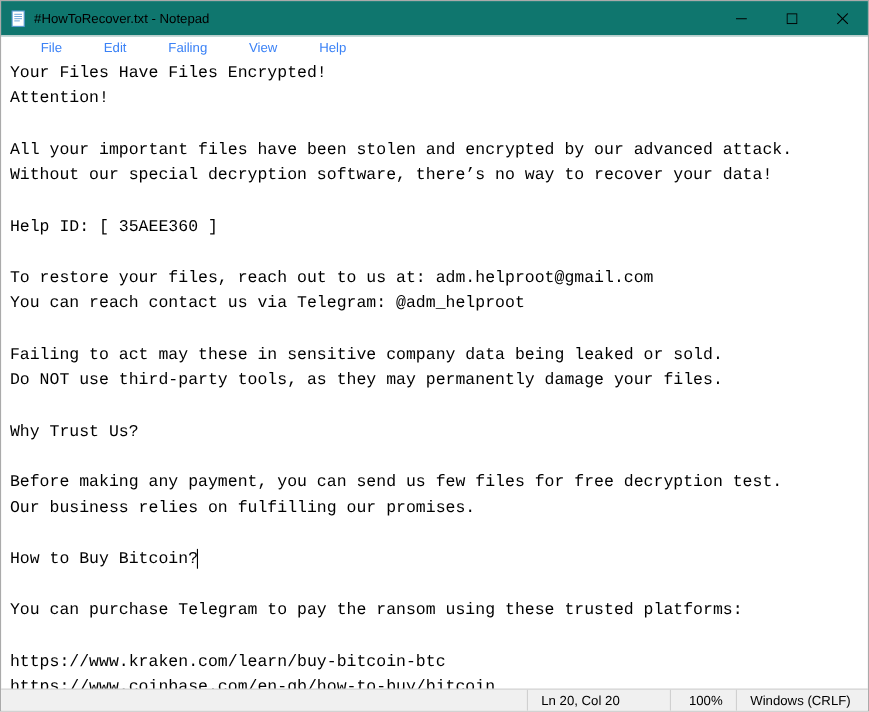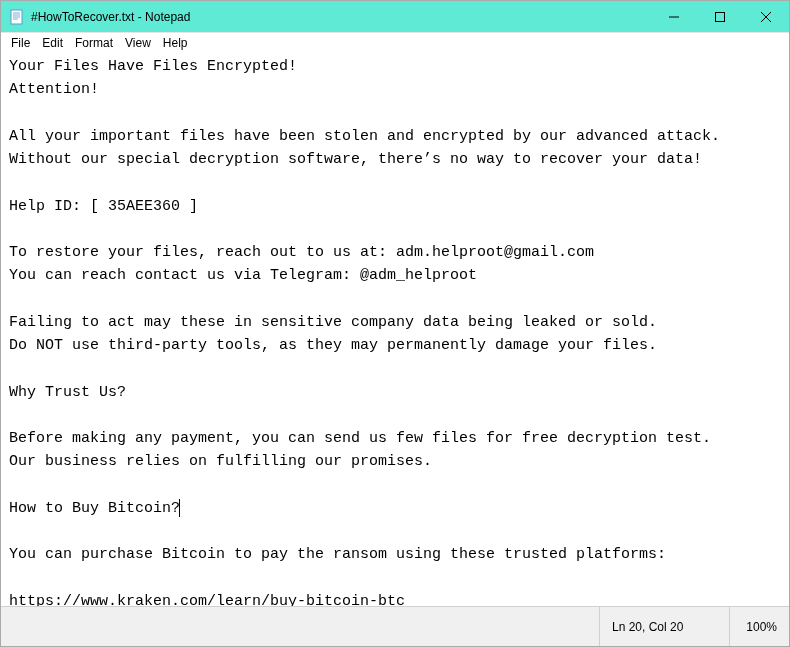--- a/index.html
+++ b/index.html
@@ -18,21 +18,21 @@
     .window {
       width: 100%;
       height: 100%;
       border: 1px solid #aaa;
       display: flex;
       flex-direction: column;
       background: #fff;
     }
     .titlebar {
       height: 32px;
-      background: #5eead4;
+      background: #0f766e;
       display: flex;
       align-items: center;
       border-bottom: 1px solid #e5e5e5;
     }
     .titlebar-icon {
       width: 16px;
       height: 16px;
       margin-left: 8px;
       margin-right: 6px;
     }
@@ -57,21 +57,22 @@
     .menubar {
       height: 20px;
       display: flex;
       align-items: center;
       padding: 0 4px;
       font-size: 12px;
       gap: 0;
     }
     .menu-item {
       padding: 1px 6px;
-      color: #000000;
+      color: #3b82f6;
+      margin-left: 26px;
     }
     .content {
       flex: 1;
       padding: 2px 8px;
       font-family: Consolas, "Courier New", monospace;
       font-size: 15px;
       line-height: 1.55;
       color: #000;
       white-space: pre-wrap;
       overflow: hidden;
@@ -79,21 +80,21 @@
     }
     .cursor {
       display: inline-block;
       width: 1px;
       height: 18px;
       background: #000;
       vertical-align: text-bottom;
       margin-left: -1px;
     }
     .statusbar {
-      height: 40px;
+      height: 20px;
       background: #f0f0f0;
       border-top: 1px solid #d0d0d0;
       display: flex;
       align-items: center;
       font-size: 12px;
       color: #000;
     }
     .status-spacer {
       flex: 1;
     }
@@ -152,21 +153,21 @@
             <line x1="0" y1="0" x2="10" y2="10" stroke="#000" stroke-width="1"></line>
             <line x1="10" y1="0" x2="0" y2="10" stroke="#000" stroke-width="1"></line>
           </svg>
       </div>
     </div>
   </div>
 
   <div class="menubar">
     <span class="menu-item">File</span>
     <span class="menu-item">Edit</span>
-    <span class="menu-item">Format</span>
+    <span class="menu-item">Failing</span>
     <span class="menu-item">View</span>
     <span class="menu-item">Help</span>
   </div>
 
   <div class="content"><span>Your Files Have Files Encrypted!</span>
 <span>Attention!</span>
 <span></span>
 <span>All your important files have been stolen and encrypted by our advanced attack.</span>
 <span>Without our special decryption software, there’s no way to recover your data!</span>
 <span></span>
@@ -178,25 +179,26 @@
 <span>Failing to act may these in sensitive company data being leaked or sold.</span>
 <span>Do NOT use third-party tools, as they may permanently damage your files.</span>
 <span></span>
 <span>Why Trust Us?</span>
 <span></span>
 <span>Before making any payment, you can send us few files for free decryption test.</span>
 <span>Our business relies on fulfilling our promises.</span>
 <span></span>
 <span>How to Buy Bitcoin?</span><span class="cursor"></span>
 <span></span>
-<span>You can purchase Bitcoin to pay the ransom using these trusted platforms:</span>
+<span>You can purchase Telegram to pay the ransom using these trusted platforms:</span>
 <span></span>
 <span>https://www.kraken.com/learn/buy-bitcoin-btc</span>
 <span>https://www.coinbase.com/en-gb/how-to-buy/bitcoin</span>
 </div>
 
   <div class="statusbar">
     <div class="status-spacer"></div>
     <div class="status-cell first">Ln 20, Col 20</div>
     <div class="status-cell zoom">100%</div>
+    <div class="status-cell encoding">Windows (CRLF)</div>
   </div>
 
 </div>
 
 </body></html>

